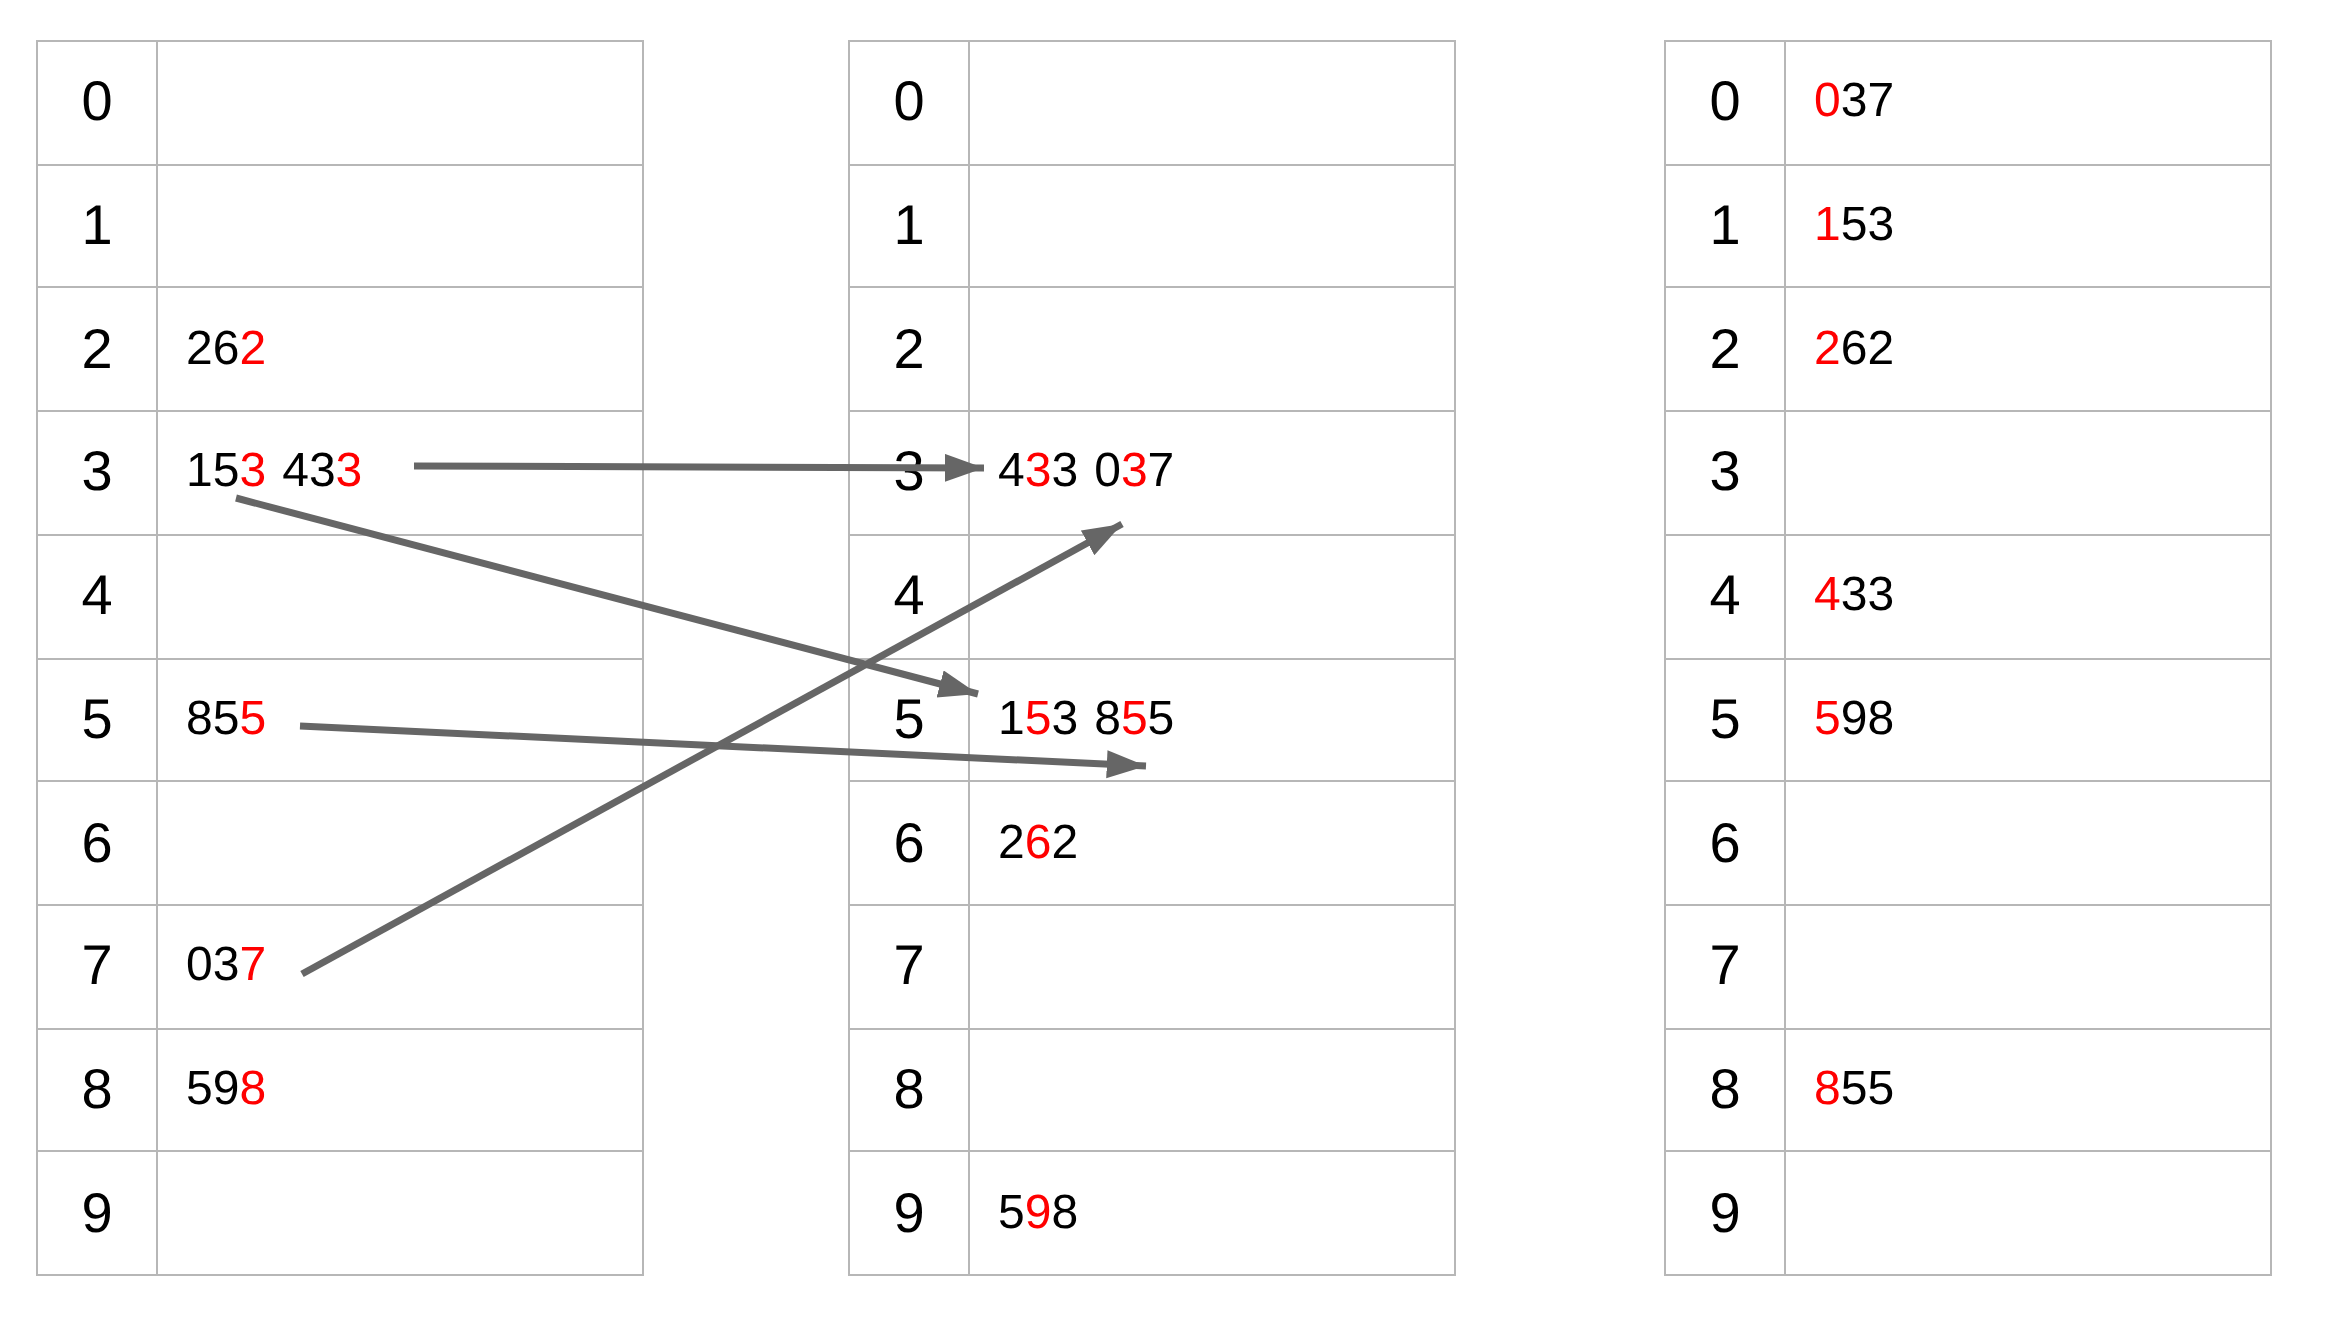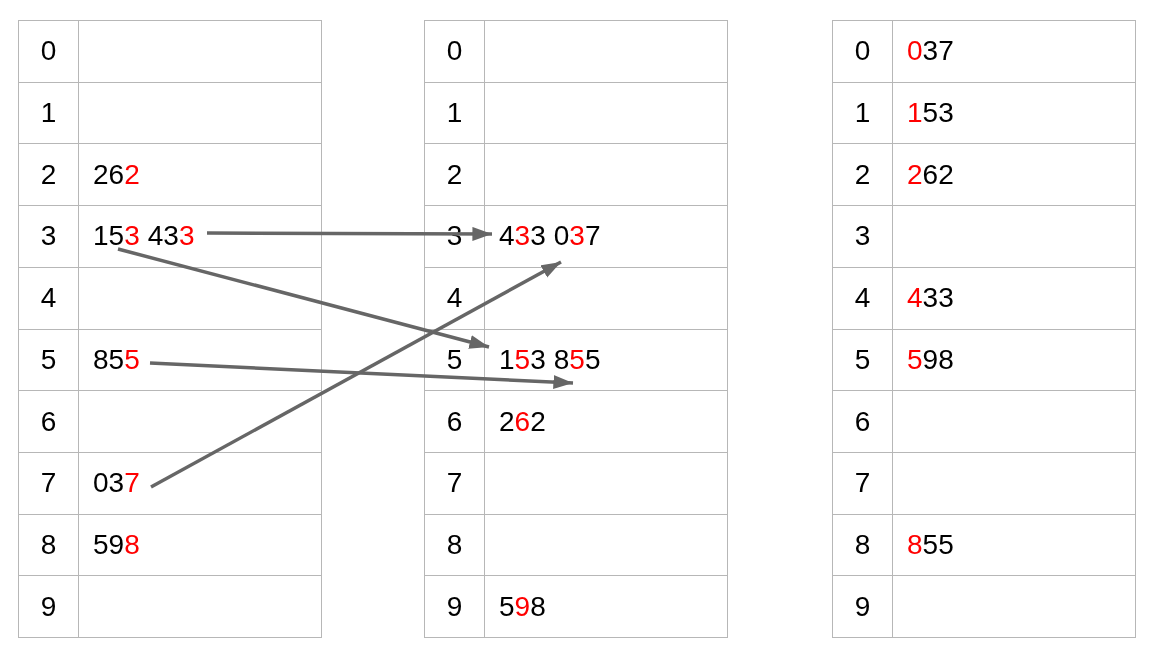--- a/index.html
+++ b/index.html
@@ -44,21 +44,21 @@
     justify-content: center;
     font-size: 28px;
     color: var(--text-color, #000000);
     flex-shrink: 0;
   }
   .value-cell {
     flex: 1;
     display: flex;
     align-items: center;
     padding-left: 14px;
-    font-size: 28px;
+    font-size: 24px;
     color: var(--text-color, #000000);
     gap: 8px;
     white-space: nowrap;
   }
   .value { display: inline-block; }
   .digit { }
   .digit.red { color: var(--highlight-color, #ff0000); }
   svg.arrow-overlay {
     position: absolute;
     left: 0;

